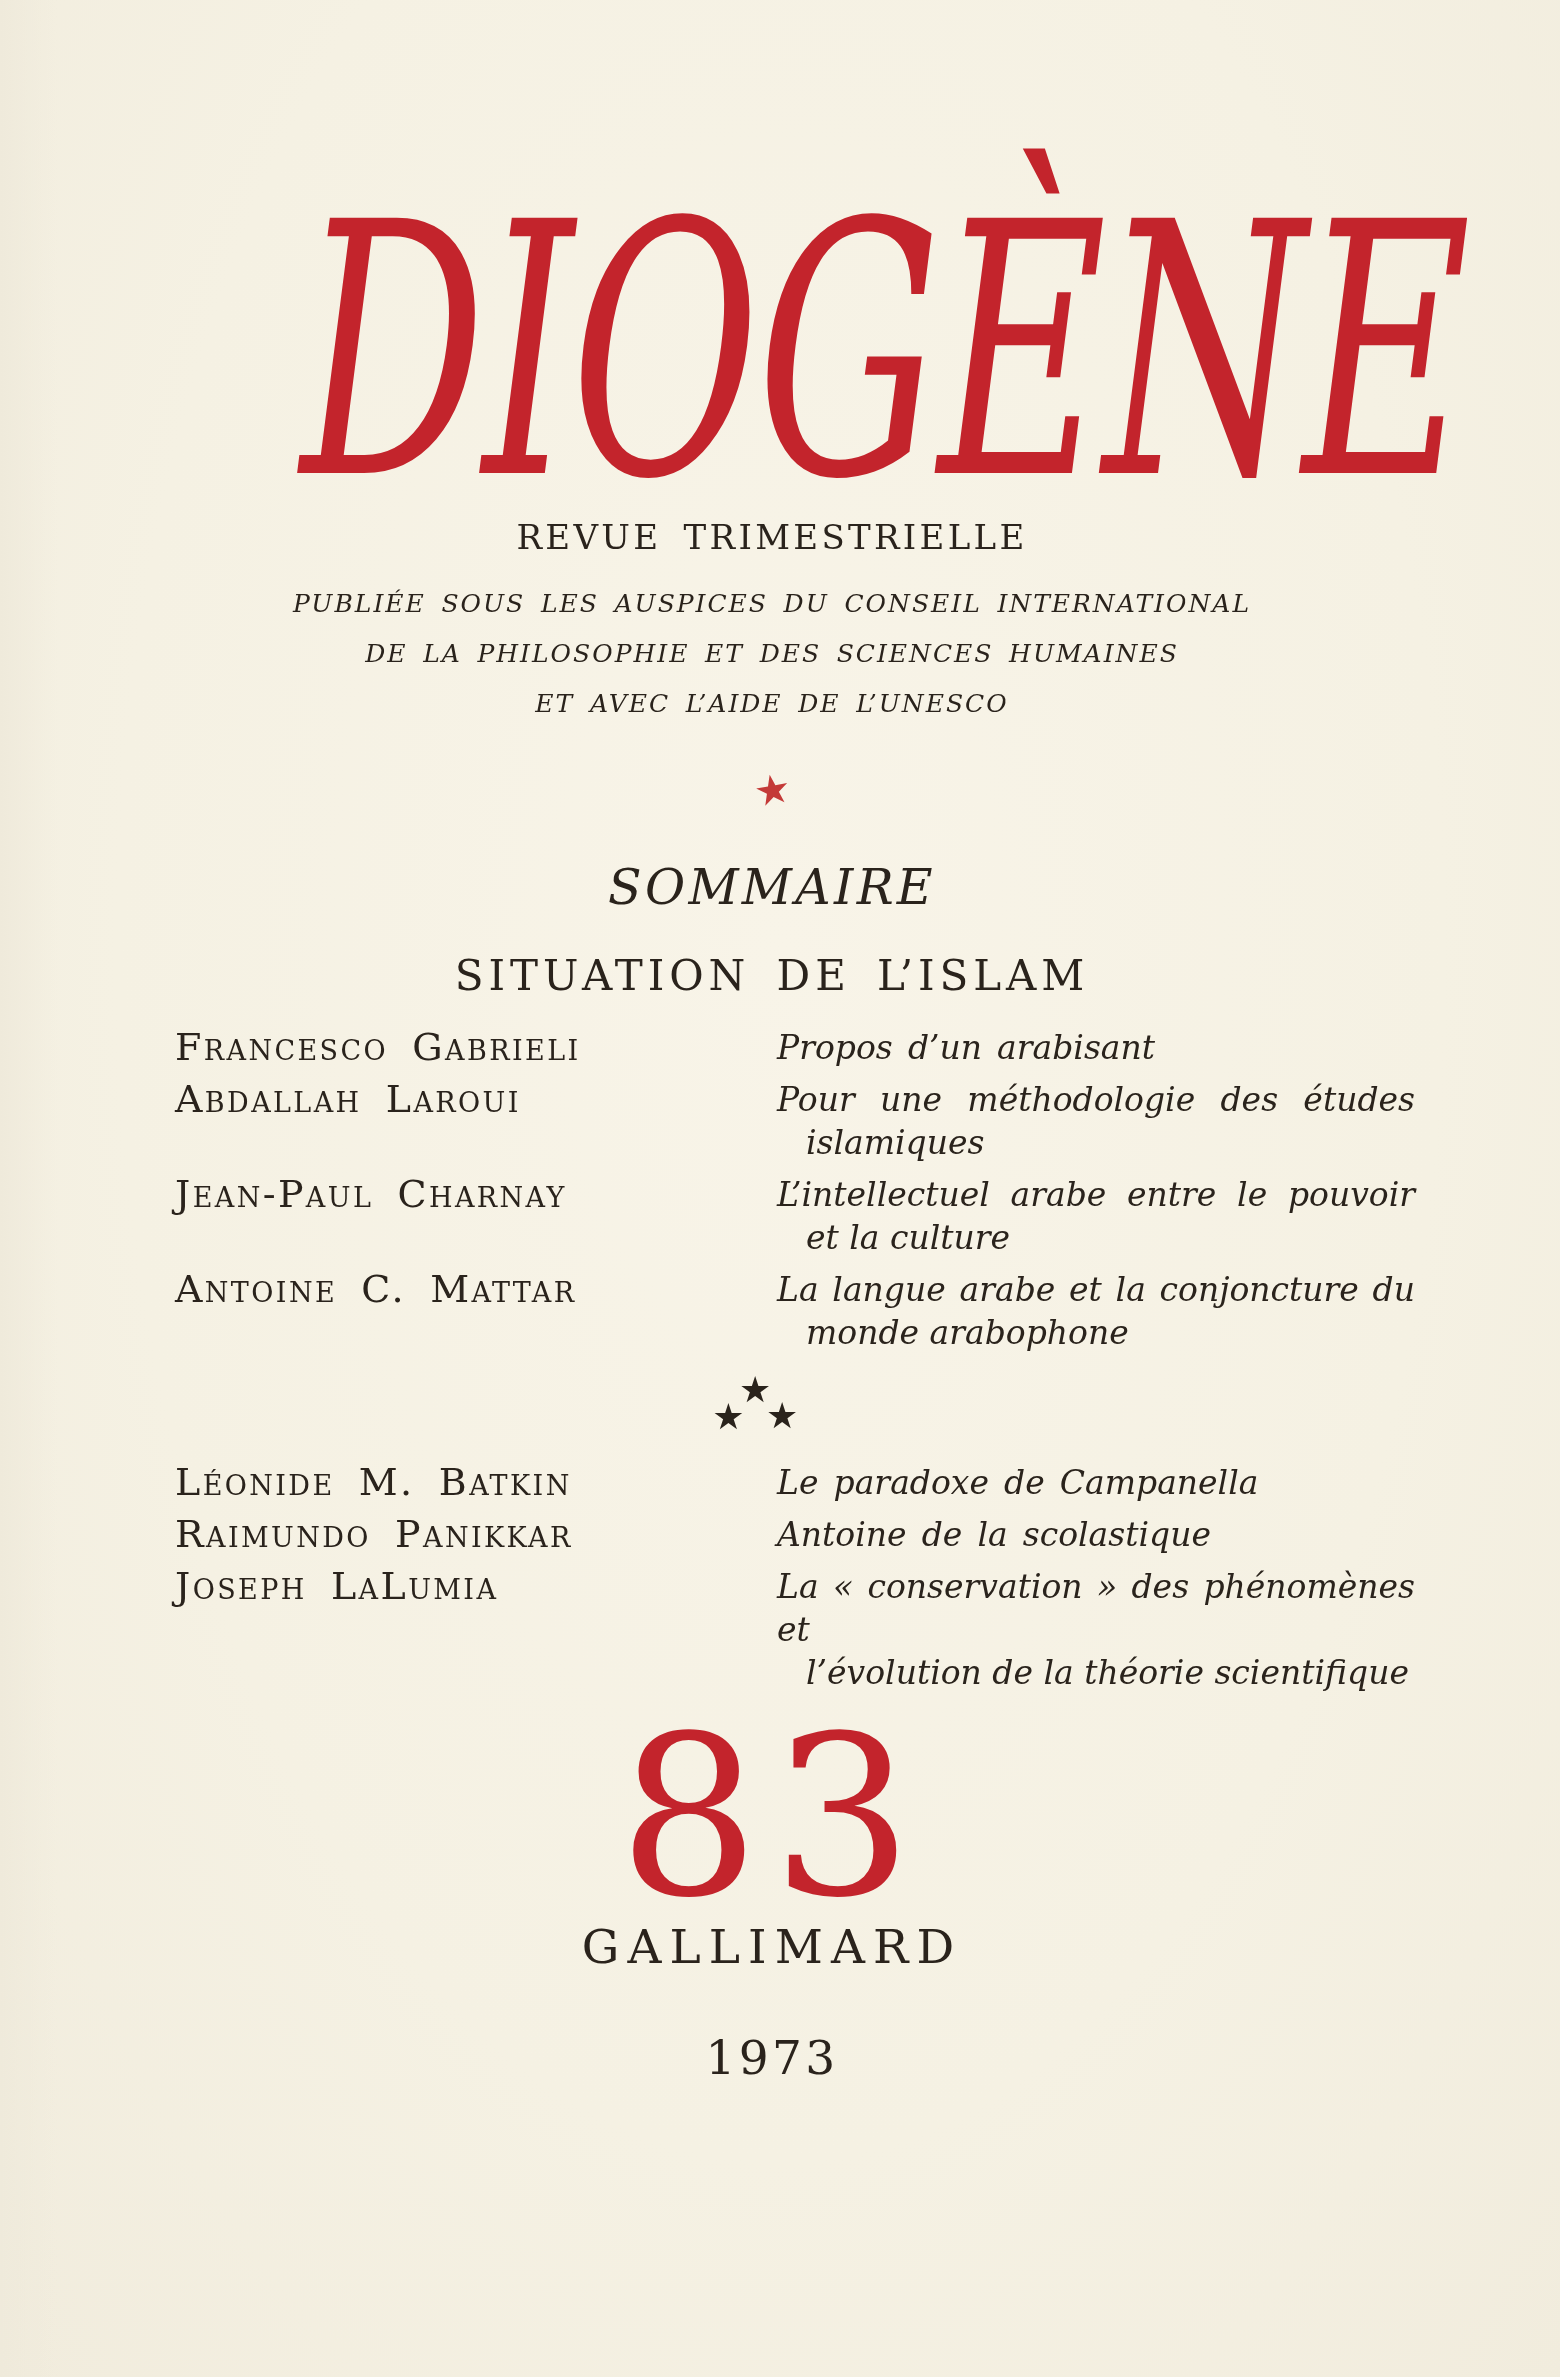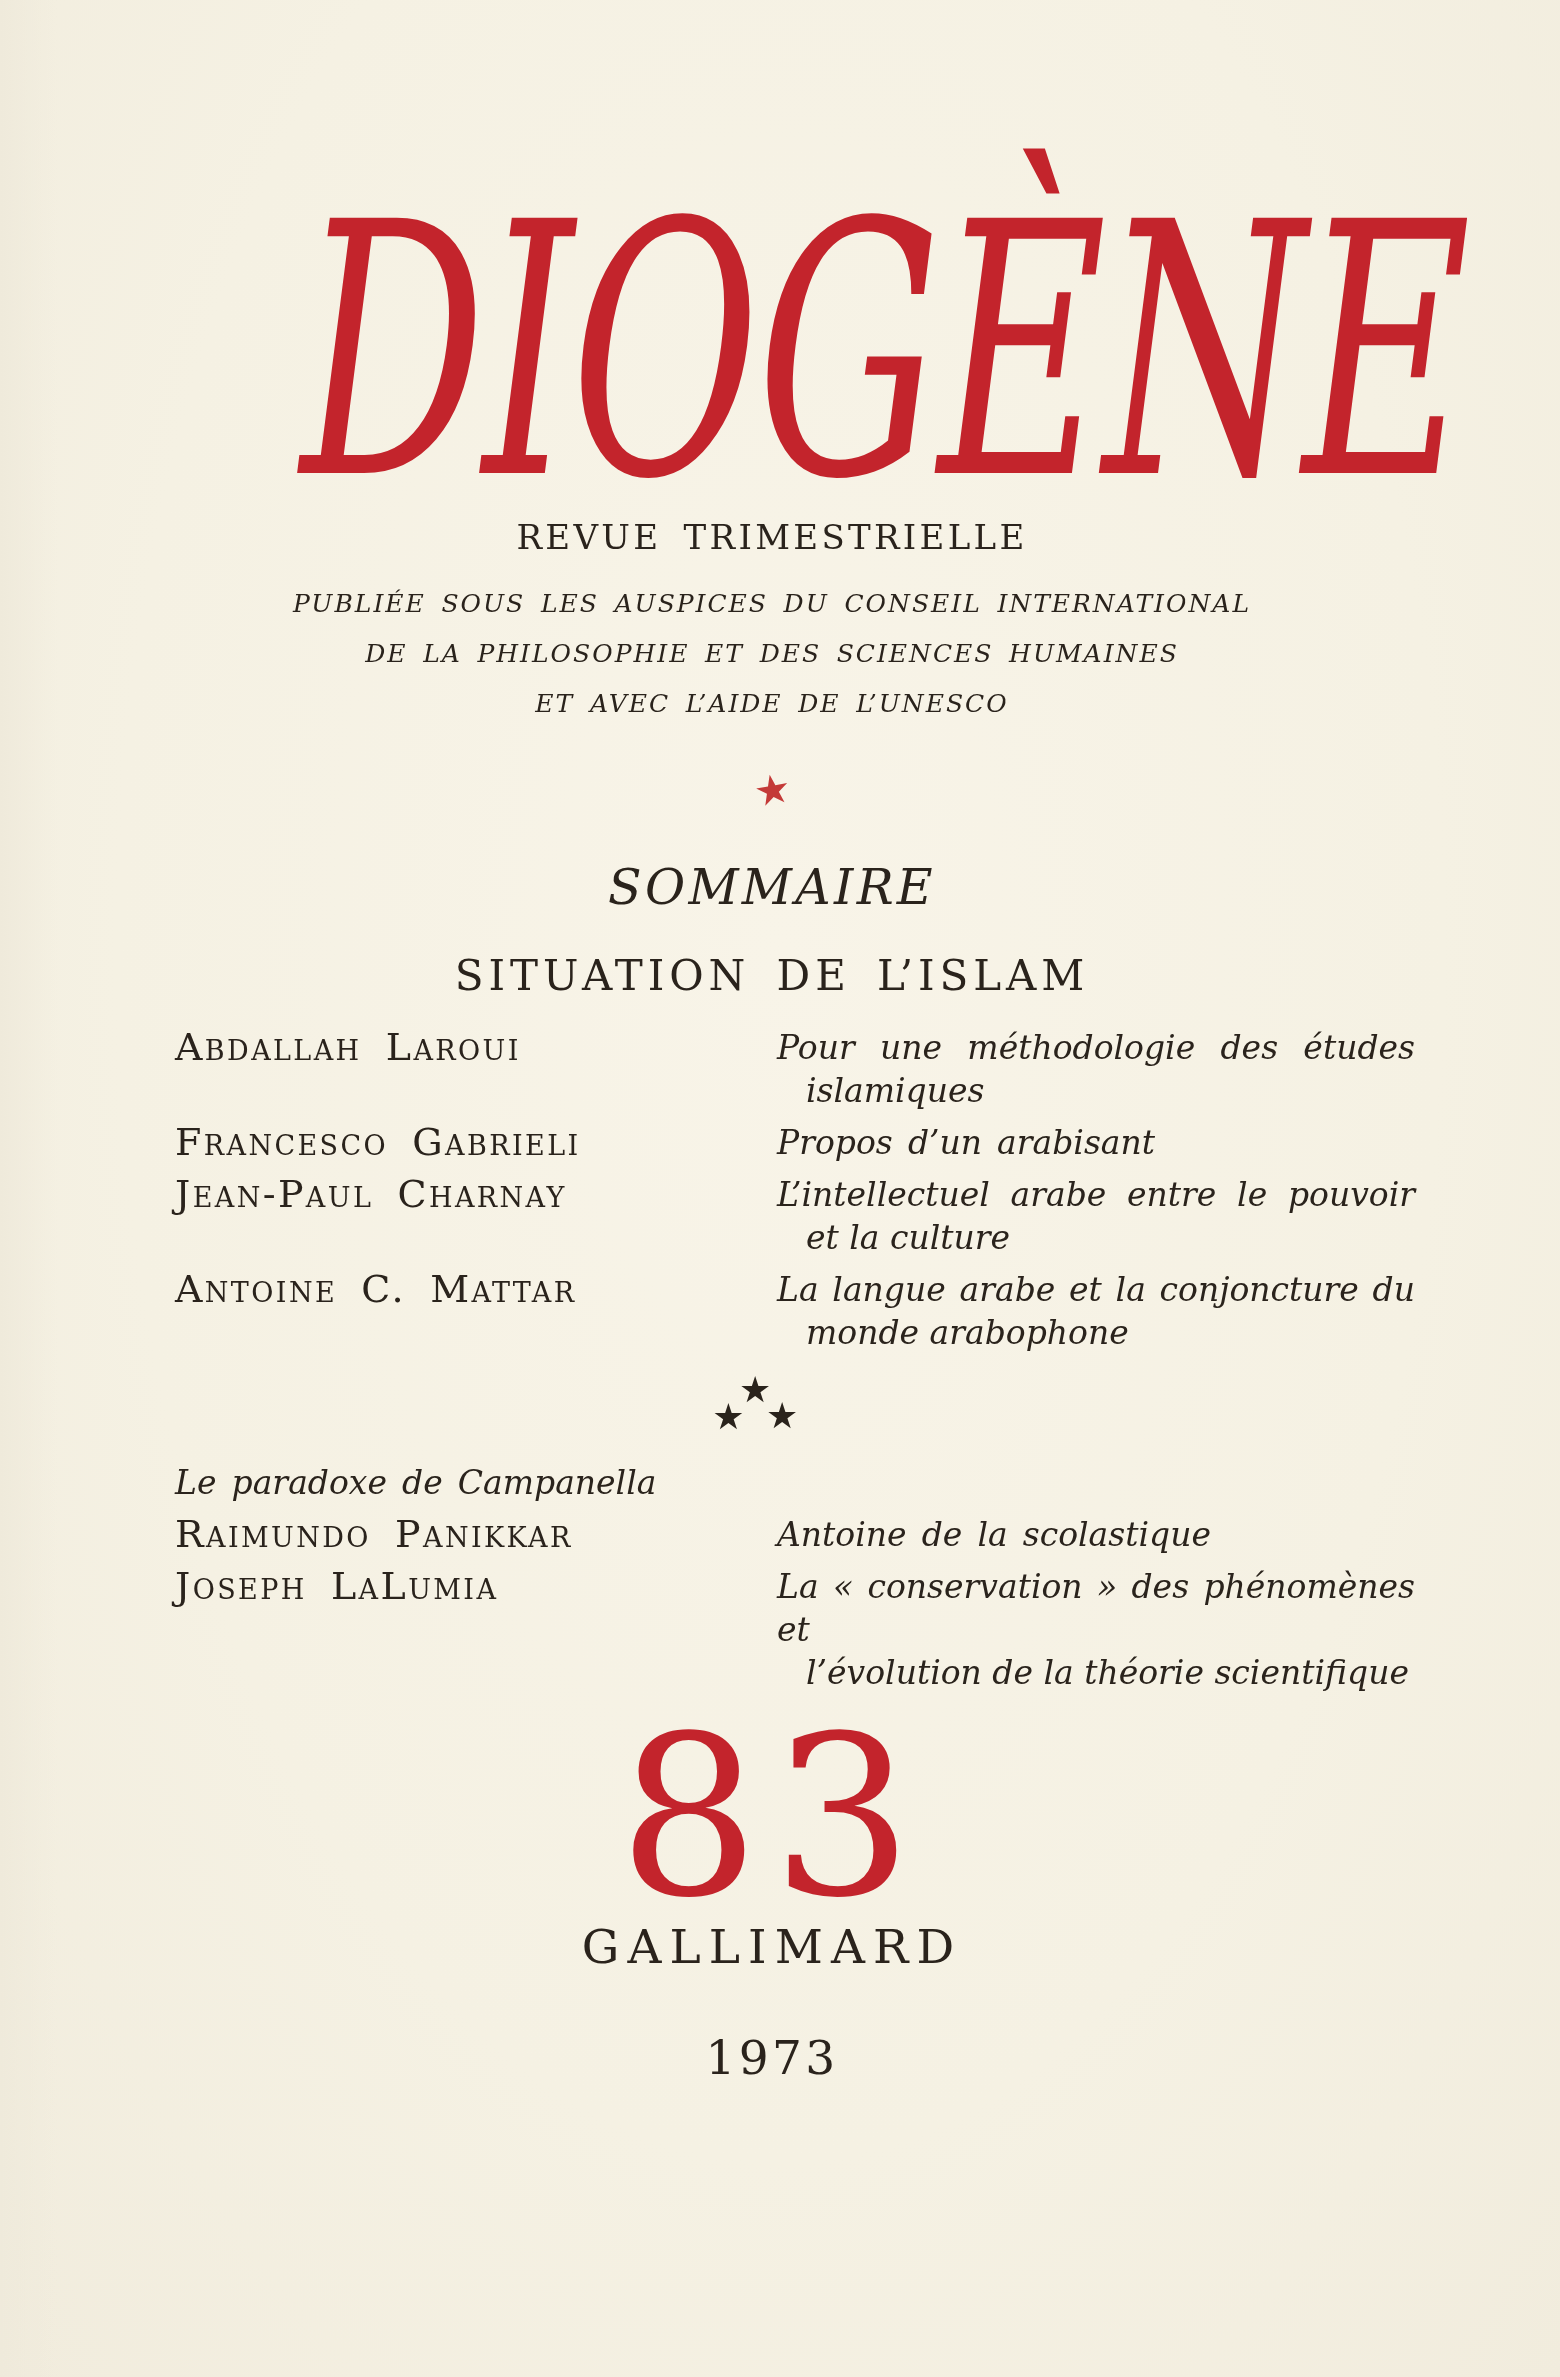--- a/index.html
+++ b/index.html
@@ -80,31 +80,31 @@
     <span class="glyph">★</span>
   </div>
 
   <div class="abs centerband sommaire">SOMMAIRE</div>
 
   <div class="abs centerband situation">SITUATION DE L’ISLAM</div>
 
   <div class="abs toc toc-islam">
 
     <div class="toc-row">
+      <div class="author">Francesco Gabrieli</div>
+      <div class="worktitle">
+        <div class="tline single">Propos d’un arabisant</div>
+      </div>
+    </div>
+
+    <div class="toc-row">
       <div class="author">Abdallah Laroui</div>
       <div class="worktitle">
         <div class="tline jline">Pour une méthodologie des études</div>
         <div class="tline cont">islamiques</div>
-      </div>
-    </div>
-
-    <div class="toc-row">
-      <div class="author">Francesco Gabrieli</div>
-      <div class="worktitle">
-        <div class="tline single">Propos d’un arabisant</div>
       </div>
     </div>
 
     <div class="toc-row">
       <div class="author">Jean-Paul Charnay</div>
       <div class="worktitle">
         <div class="tline jline">L’intellectuel arabe entre le pouvoir</div>
         <div class="tline cont">et la culture</div>
       </div>
     </div>
@@ -121,20 +121,21 @@
 
   <div class="abs stars3">
     <span class="s s1">★</span>
     <span class="s s2">★</span>
     <span class="s s3">★</span>
   </div>
 
   <div class="abs toc toc-general">
 
     <div class="toc-row">
+      <div class="author">Léonide M. Batkin</div>
       <div class="worktitle">
         <div class="tline single">Le paradoxe de Campanella</div>
       </div>
     </div>
 
     <div class="toc-row">
       <div class="author">Raimundo Panikkar</div>
       <div class="worktitle">
         <div class="tline single">Antoine de la scolastique</div>
       </div>

